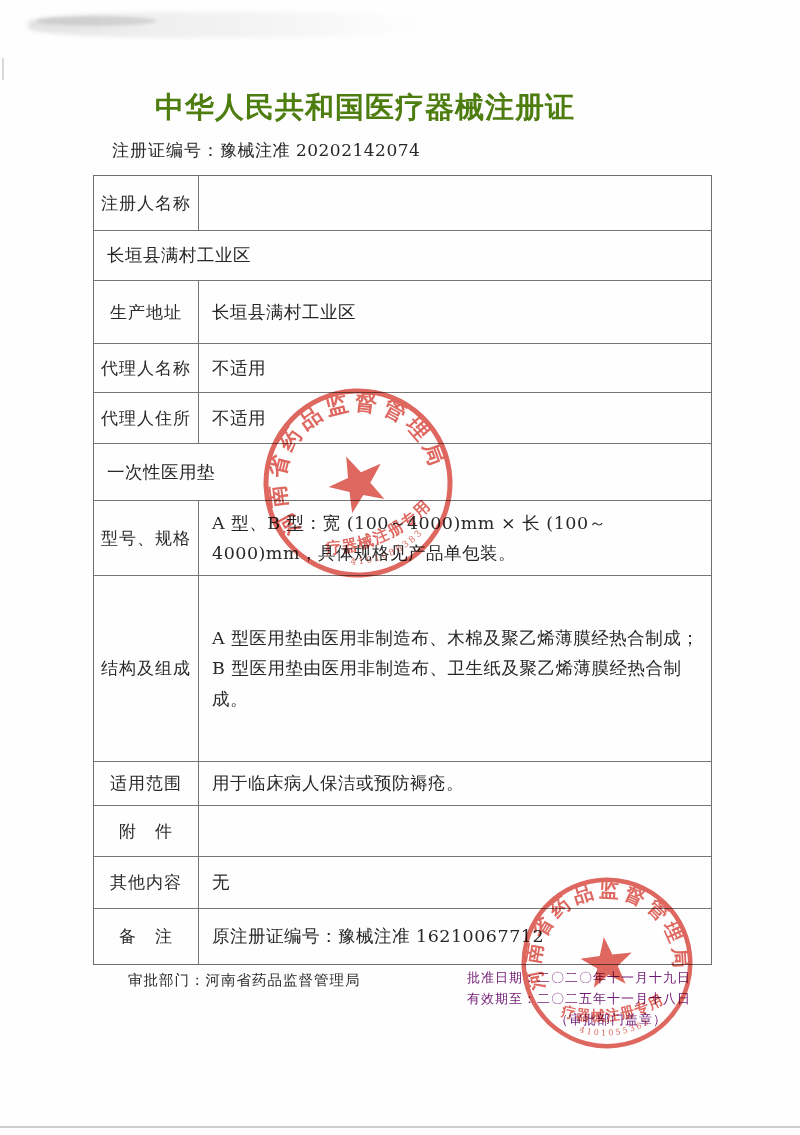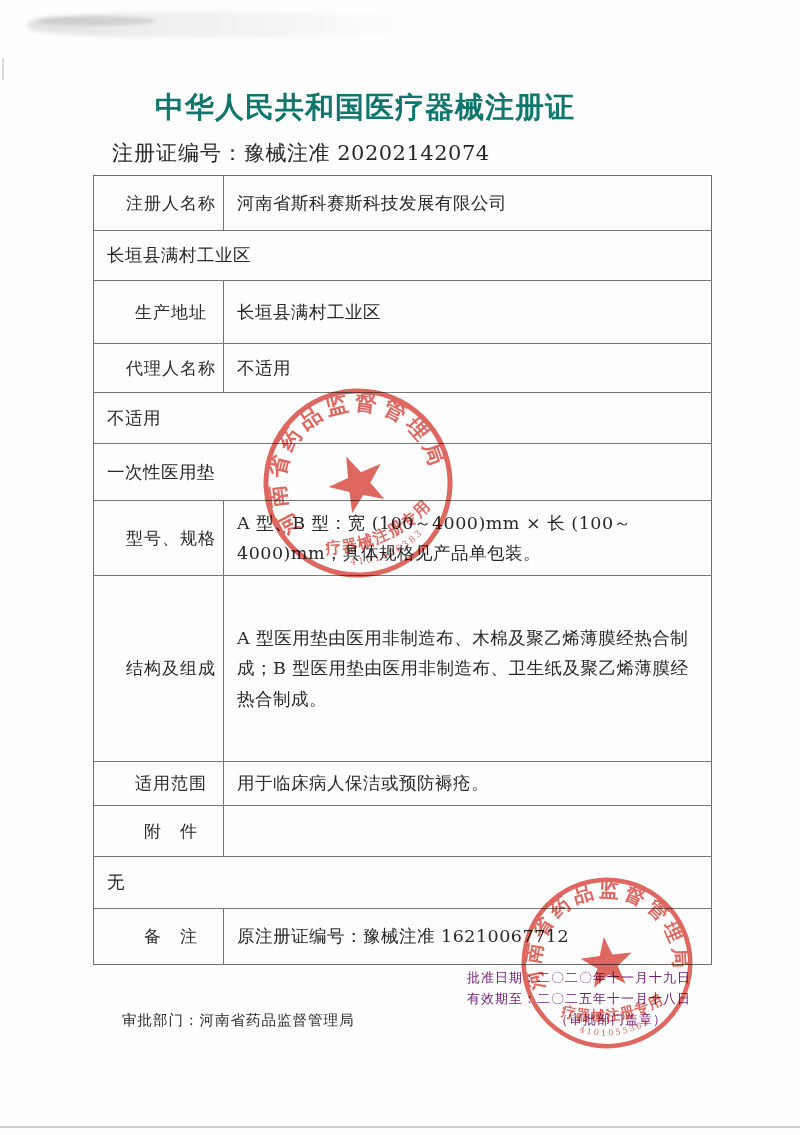--- a/index.html
+++ b/index.html
@@ -26,53 +26,52 @@
     position:absolute;left:0;top:1126px;width:800px;height:2px;
     background:#b9b9b9;opacity:.7;
   }
   .edge-tick-left{
     position:absolute;left:2px;top:58px;width:2px;height:22px;background:#cfcfcf;opacity:.8;
   }
 
   .title{
     position:absolute;left:0;top:88px;width:730px;
     text-align:center;font-size:29px;font-weight:bold;
-    letter-spacing:1px;color:#0f766e;
+    letter-spacing:1px;color:#4d7c0f;
   }
   .cert-line{
-    position:absolute;left:112px;top:139px;font-size:21px;color:#272727;
+    position:absolute;left:112px;top:139px;font-size:17px;color:#272727;
     letter-spacing:1px;
   }
   .cert-line .num{letter-spacing:.5px;}
 
   .info-table{
     position:absolute;left:93px;top:175px;width:619px;
     border:1px solid #6e6e6e;box-sizing:border-box;
     display:flex;flex-direction:column;background:transparent;
   }
   .t-row{
     display:flex;box-sizing:border-box;border-bottom:1px solid #757575;
   }
   .t-row:last-child{border-bottom:none;justify-content:flex-end;}
   .t-label{
     width:105px;flex:0 0 105px;box-sizing:border-box;
     border-right:1px solid #757575;
     display:flex;align-items:center;justify-content:center;
     font-size:17px;color:#2a2a2a;text-align:center;letter-spacing:1px;
     padding:0 4px;
-    margin-left:25px;
   }
   .t-value{
     flex:1;display:flex;align-items:center;box-sizing:border-box;
     padding:6px 10px 6px 13px;font-size:17.5px;line-height:1.72;color:#272727;
     letter-spacing:.5px;
   }
 
   .footer-left{
-    position:absolute;left:122px;top:971px;font-size:14.5px;color:#2a2a2a;letter-spacing:1px;margin-top:40px;
+    position:absolute;left:128px;top:971px;font-size:14.5px;color:#2a2a2a;letter-spacing:1px;
   }
   .footer-right{
     position:absolute;left:467px;top:967px;font-size:13px;color:#701a75;
     line-height:21px;letter-spacing:1px;
   }
   .seal-note{padding-left:88px;}
 
   .stamp{
     position:absolute;color:#d8453c;opacity:.82;mix-blend-mode:multiply;
     pointer-events:none;
@@ -95,34 +94,34 @@
 
   <div class="title">中华人民共和国医疗器械注册证</div>
 
   <div class="cert-line">
     <span>注册证编号：</span><span class="num">豫械注准 20202142074</span>
   </div>
 
   <div class="info-table">
     <div class="t-row" style="height:55px">
       <div class="t-label">注册人名称</div>
-      <div class="t-value">河南省斯科赛斯科技发展有限公司</div>
     </div>
     <div class="t-row" style="height:50px">
       <div class="t-value">长垣县满村工业区</div>
     </div>
     <div class="t-row" style="height:63px">
       <div class="t-label">生产地址</div>
       <div class="t-value">长垣县满村工业区</div>
     </div>
     <div class="t-row" style="height:49px">
       <div class="t-label">代理人名称</div>
       <div class="t-value">不适用</div>
     </div>
     <div class="t-row" style="height:51px">
+      <div class="t-label">代理人住所</div>
       <div class="t-value">不适用</div>
     </div>
     <div class="t-row" style="height:57px">
       <div class="t-value">一次性医用垫</div>
     </div>
     <div class="t-row" style="height:75px">
       <div class="t-label">型号、规格</div>
       <div class="t-value">A 型、B 型：宽 (100～4000)mm × 长 (100～4000)mm，具体规格见产品单包装。</div>
     </div>
     <div class="t-row" style="height:186px">
@@ -130,20 +129,21 @@
       <div class="t-value">A 型医用垫由医用非制造布、木棉及聚乙烯薄膜经热合制成；B 型医用垫由医用非制造布、卫生纸及聚乙烯薄膜经热合制成。</div>
     </div>
     <div class="t-row" style="height:44px">
       <div class="t-label">适用范围</div>
       <div class="t-value">用于临床病人保洁或预防褥疮。</div>
     </div>
     <div class="t-row" style="height:51px">
       <div class="t-label">附　件</div>
     </div>
     <div class="t-row" style="height:52px">
+      <div class="t-label">其他内容</div>
       <div class="t-value">无</div>
     </div>
     <div class="t-row" style="height:55px">
       <div class="t-label">备　注</div>
       <div class="t-value">原注册证编号：豫械注准 16210067712</div>
     </div>
   </div>
 
   <div class="footer-left">
     <span>审批部门：</span><span>河南省药品监督管理局</span>

